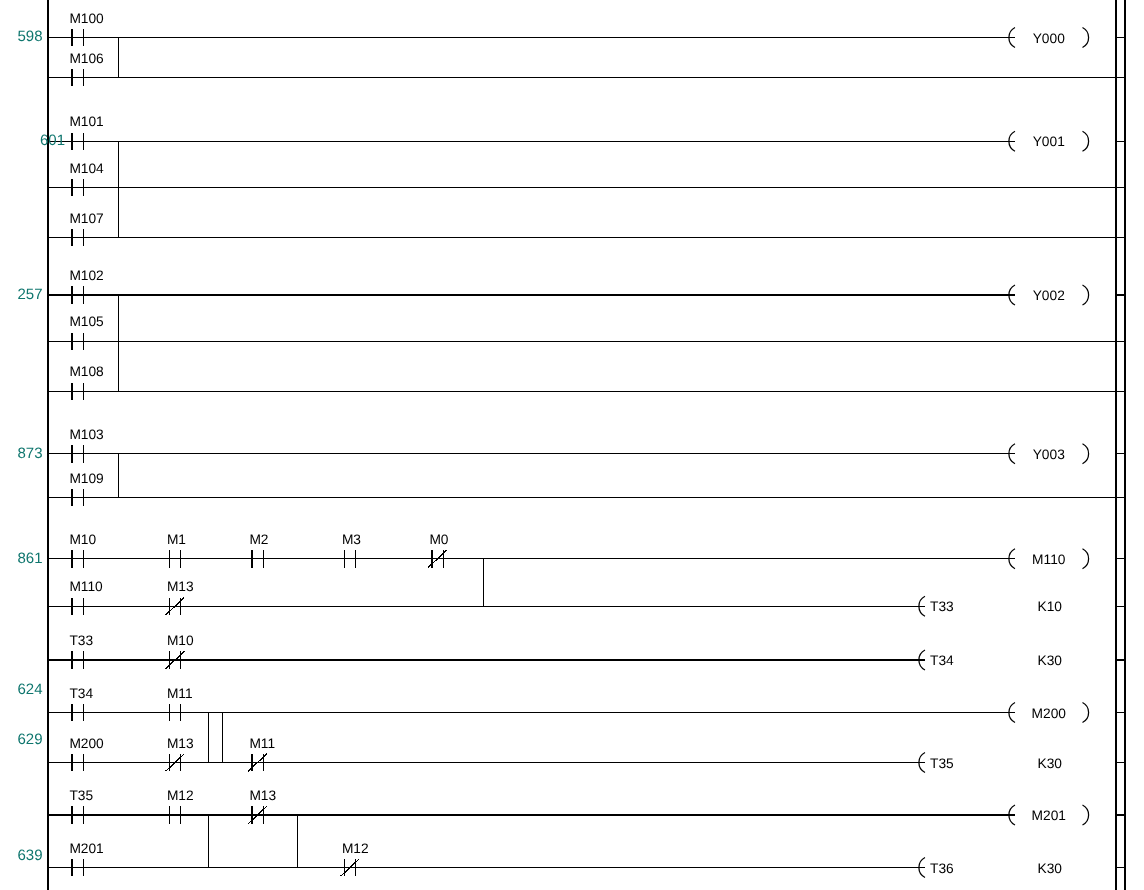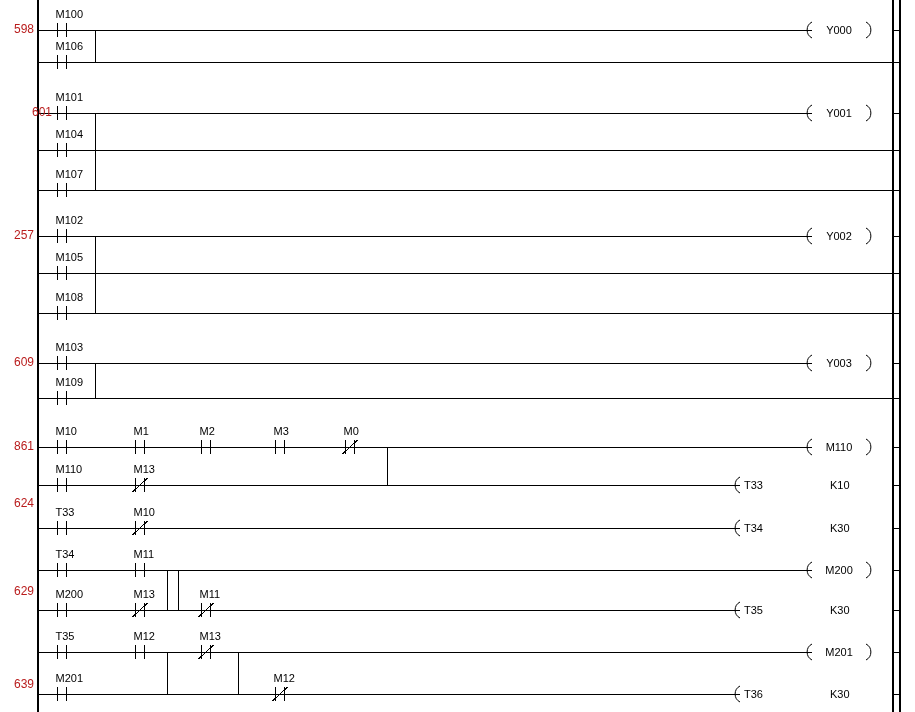--- a/index.html
+++ b/index.html
@@ -1,19 +1,19 @@
 <!DOCTYPE html>
 <html><head>
 <meta charset="utf-8">
 <style>
   html,body{margin:0;padding:0;background:#fff;}
   body{font-family:"Liberation Sans", sans-serif;}
   #stage{position:relative;width:915px;height:712px;background:#fff;overflow:hidden;text-decoration:underline;}
   #ladder{position:absolute;left:0;top:0;width:915px;height:712px;}
-  .rung-num{position:absolute;font-size:12px;color:#b91c1c;text-align:right;width:34px;}
+  .rung-num{position:absolute;font-size:12px;color:#0f766e;text-align:right;width:34px;}
 </style>
 </head>
 <body>
 
 <div id="stage">
   <svg id="ladder" viewBox="0 0 915 712" xmlns="http://www.w3.org/2000/svg">
       <line x1="38" y1="0" x2="38" y2="712" stroke="#000" stroke-width="1.6" shape-rendering="crispEdges"></line>
       <line x1="893" y1="0" x2="893" y2="712" stroke="#000" stroke-width="1.6" shape-rendering="crispEdges"></line>
       <line x1="900" y1="0" x2="900" y2="712" stroke="#000" stroke-width="1.6" shape-rendering="crispEdges"></line>
       <line x1="38" y1="30" x2="812" y2="30" stroke="#000" stroke-width="1" shape-rendering="crispEdges"></line>
@@ -183,18 +183,18 @@
       <text x="839" y="656" fill="#000" font-size="11" font-family="&quot;Liberation Sans&quot;, sans-serif" text-anchor="middle">M201</text>
       <path d="M 740 686 A 9 9 0 0 0 740 702" fill="none" stroke="#000"></path>
       <text x="744" y="698" fill="#000" font-size="11" font-family="&quot;Liberation Sans&quot;, sans-serif" text-anchor="start">T36</text>
       <text x="830" y="698" fill="#000" font-size="11" font-family="&quot;Liberation Sans&quot;, sans-serif" text-anchor="start">K30</text>
       <line x1="893" y1="652" x2="900" y2="652" stroke="#000" stroke-width="1" shape-rendering="crispEdges"></line>
       <line x1="893" y1="694" x2="900" y2="694" stroke="#000" stroke-width="1" shape-rendering="crispEdges"></line>
     </svg>
 <div class="rung-num" style="left: 0px; top: 22px;">598</div>
     <div class="rung-num" style="left: 0px; top: 105px; padding-left: 18px;">601</div>
     <div class="rung-num" style="left: 0px; top: 228px;">257</div>
-    <div class="rung-num" style="left: 0px; top: 355px;">609</div>
+    <div class="rung-num" style="left: 0px; top: 355px;">873</div>
     <div class="rung-num" style="left: 0px; top: 439px;">861</div>
-    <div class="rung-num" style="left: 0px; top: 496px;">624</div>
+    <div class="rung-num" style="left: 0px; top: 544px;">624</div>
     <div class="rung-num" style="left: 0px; top: 584px;">629</div>
     <div class="rung-num" style="left: 0px; top: 677px;">639</div>
   </div>
 
 </body></html>

